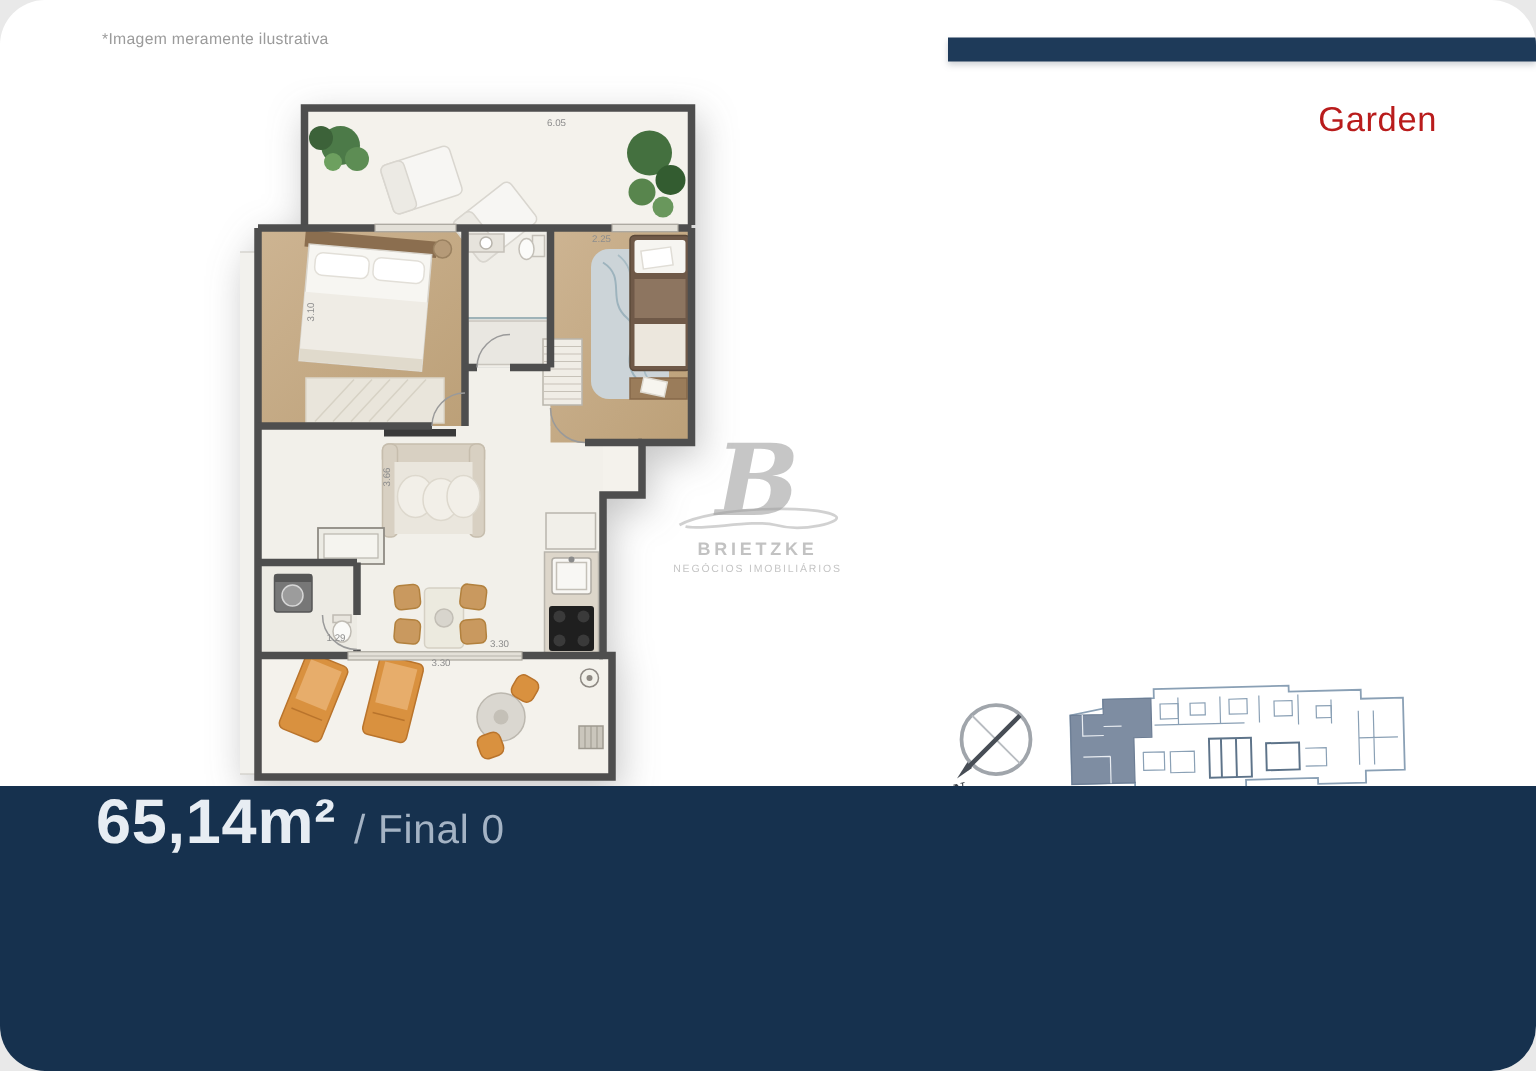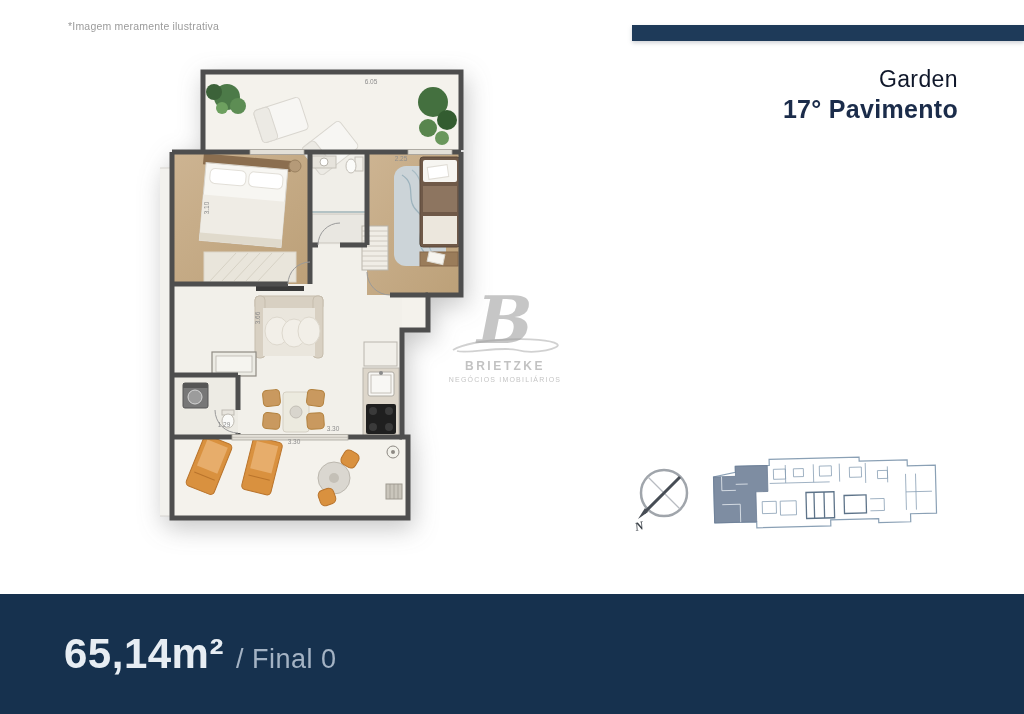--- a/index.html
+++ b/index.html
@@ -1,72 +1,72 @@
 <!DOCTYPE html>
 <html><head>
 <meta charset="utf-8">
 <title>Recreated screenshot</title>
 <style>
   html,body{margin:0;padding:0;background:#e9e9e9;}
   .page{
     position:relative;width:1024px;height:714px;margin:0 auto;
     background:#ffffff;overflow:hidden;
     font-family:"Liberation Sans",sans-serif;
+    border-radius:30px;
   }
   .disclaimer{
     position:absolute;left:68px;top:20px;
     font-size:10.5px;color:#9b9b9b;letter-spacing:.2px;
   }
   .accent-bar{
     position:absolute;left:632px;right:0;top:25px;height:16px;
     background:#1e3a59;box-shadow:0 2px 4px rgba(120,130,140,.35);
   }
   .header-text{
     position:absolute;right:66px;top:66px;text-align:right;line-height:1.15;
   }
-  .header-subtitle{font-size:23px;color:#0f172a;font-weight:400;letter-spacing:.4px;}
+  .header-subtitle{font-size:23px;color:#b91c1c;font-weight:400;letter-spacing:.4px;text-align:center;}
   .header-title{font-size:25px;color:#1b2c4a;font-weight:700;letter-spacing:.3px;margin-top:3px;}
   .plan-svg{
     position:absolute;left:160px;top:60px;width:320px;height:470px;
     filter:drop-shadow(3px 8px 12px rgba(70,70,70,.30));
   }
   .watermark{
     position:absolute;left:430px;top:292px;width:150px;text-align:center;z-index:5;
     pointer-events:none;
   }
   .wm-initial{
     font-family:"DejaVu Serif",serif;font-style:italic;font-weight:bold;
     font-size:66px;line-height:.85;color:#8f8f8f;opacity:.5;
   }
   .wm-swoosh{display:block;margin:-14px auto 0 auto;opacity:.45;}
   .wm-brand{font-size:12px;letter-spacing:2.5px;color:#9a9a9a;opacity:.6;font-weight:600;margin-top:1px;}
   .wm-tagline{font-size:7px;letter-spacing:1.2px;color:#a5a5a5;opacity:.65;margin-top:3px;}
   .compass-svg{position:absolute;left:632px;top:462px;width:68px;height:72px;}
   .keyplan-svg{position:absolute;left:710px;top:452px;width:230px;height:84px;transform:rotate(-1.5deg);}
   .footer{
-    position:absolute;left:0;right:0;bottom:0;height:120px;background:#16314e;
-    display:flex;align-items:center;
+    position:absolute;left:0;right:0;bottom:0;height:190px;background:#16314e;
+    display:flex;align-items:flex-start;
   }
   .footer-inner{display:flex;align-items:baseline;padding-left:64px;}
   .footer-area{font-size:42px;font-weight:700;color:#e7edf3;letter-spacing:.5px;}
   .footer-final{font-size:27px;font-weight:400;color:#a4b3c4;margin-left:12px;letter-spacing:.5px;}
   .dim-label{font-size:6.5px;fill:#8d8d8d;font-family:"Liberation Sans",sans-serif;}
 </style>
 </head>
 <body>
 
 <div class="page">
 
   <div class="disclaimer">*Imagem meramente ilustrativa</div>
 
   <div class="accent-bar"></div>
 
   <div class="header-text">
     <div class="header-subtitle">Garden</div>
-    <div class="header-title">17° Pavimento</div>
   </div>
 
   <svg class="plan-svg" viewBox="160 60 320 470">
     <defs>
       <linearGradient id="wood" x1="0" y1="0" x2="1" y2="1">
         <stop offset="0" stop-color="#cdb492"></stop>
         <stop offset="1" stop-color="#bca078"></stop>
       </linearGradient>
     </defs>
 

